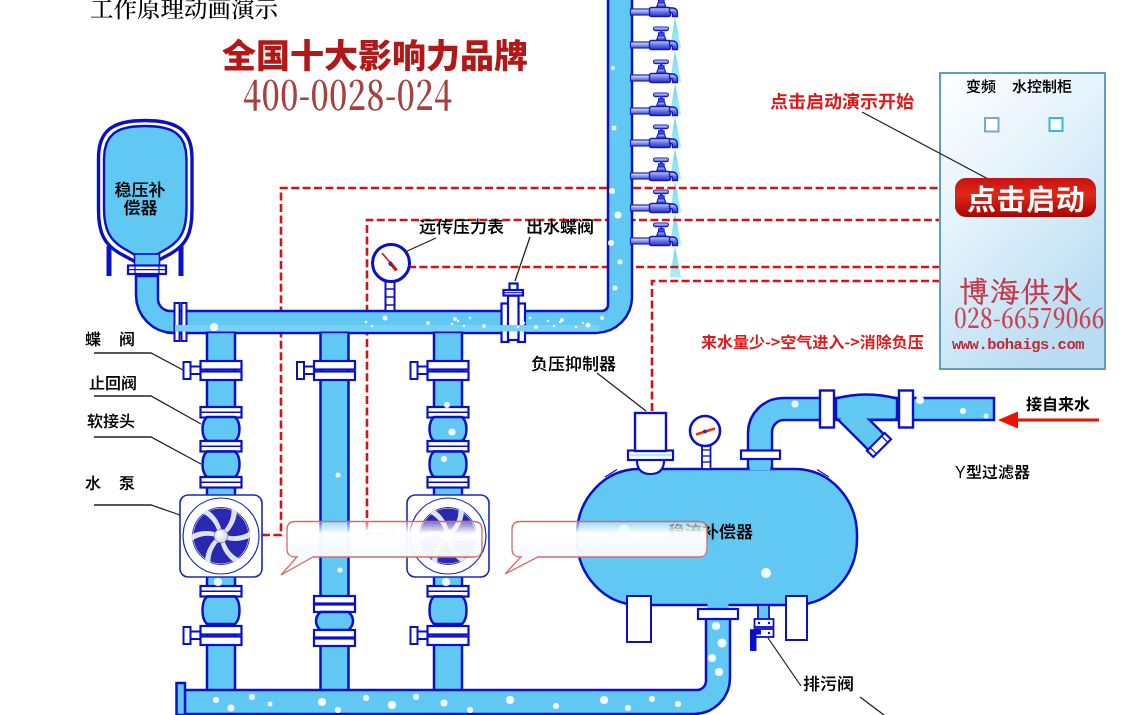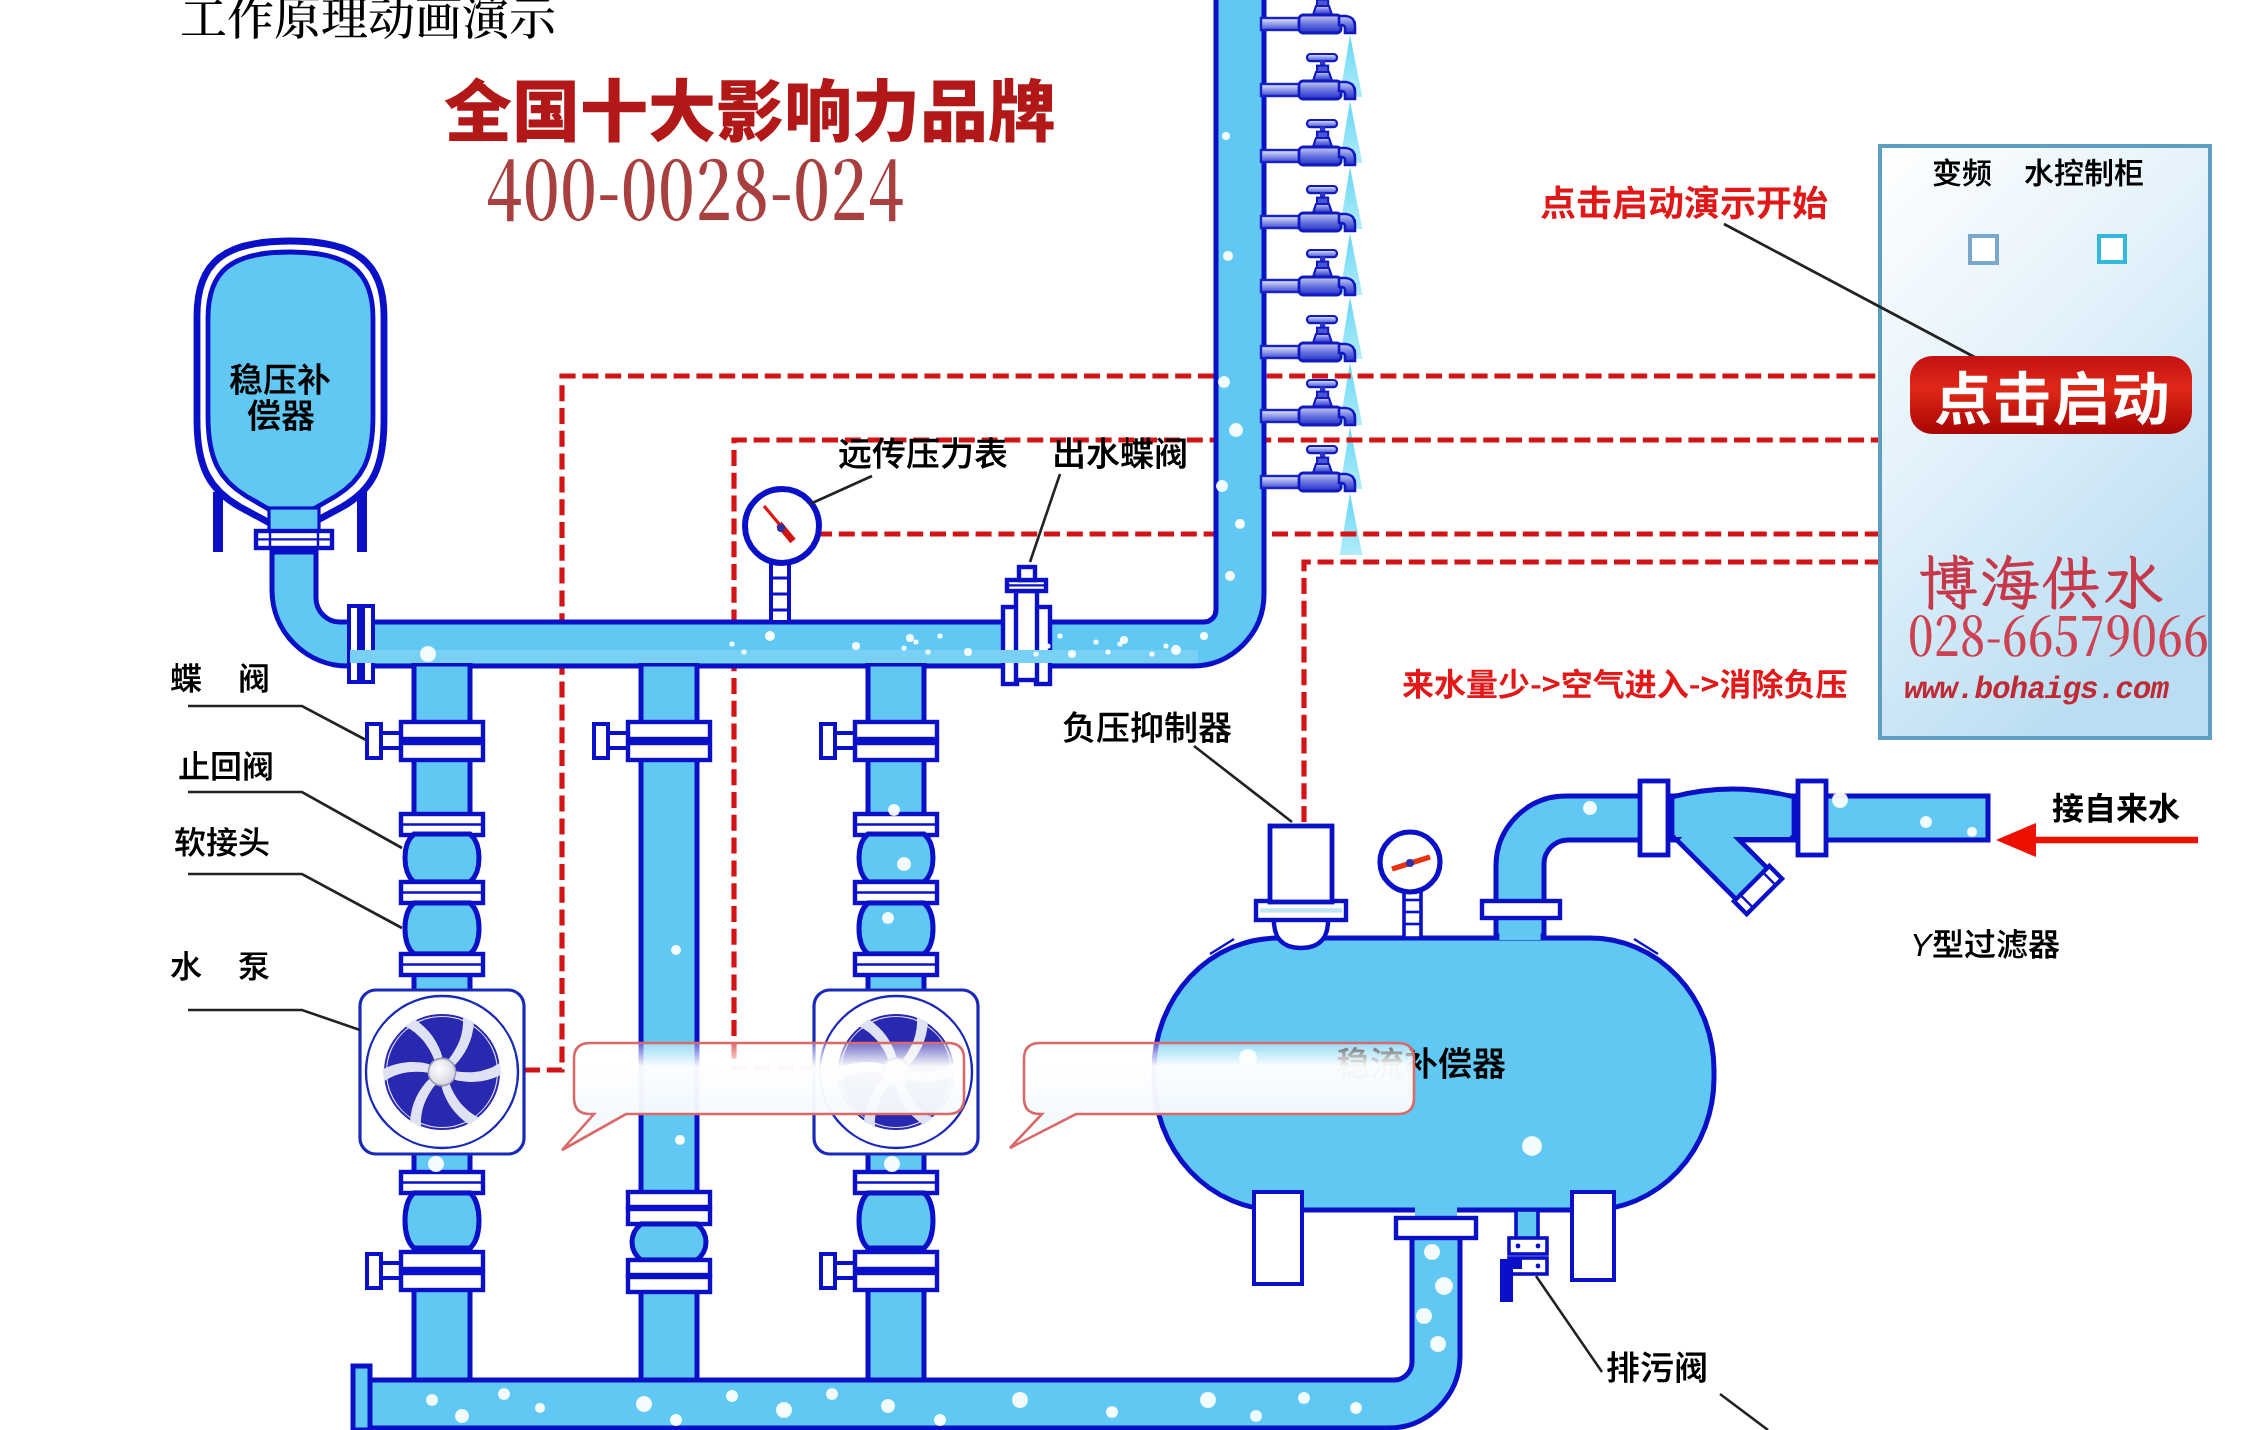--- a/index.html
+++ b/index.html
@@ -1,15 +1,15 @@
 <!DOCTYPE html>
 <html><head><meta charset="utf-8"><title>demo</title>
 <style>
 html,body{margin:0;padding:0;background:#fff;}
-#wrap{position:relative;width:1131px;height:715px;overflow:hidden;font-family:"Liberation Sans",sans-serif;font-style:italic;}
+#wrap{position:relative;width:1131px;height:715px;overflow:hidden;font-family:"Liberation Sans",sans-serif;}
 </style></head><body>
 <div id="wrap">
 <svg width="1131" height="715" viewBox="0 0 1131 715">
 <defs>
 <linearGradient id="cab" x1="0" y1="0" x2="0.55" y2="1">
  <stop offset="0" stop-color="#ffffff"></stop>
           <stop offset="0.45" stop-color="#e4f2fb"></stop>
           <stop offset="1" stop-color="#b9ddf2"></stop>
 </linearGradient>
 <linearGradient id="btn" x1="0" y1="0" x2="0" y2="1">

